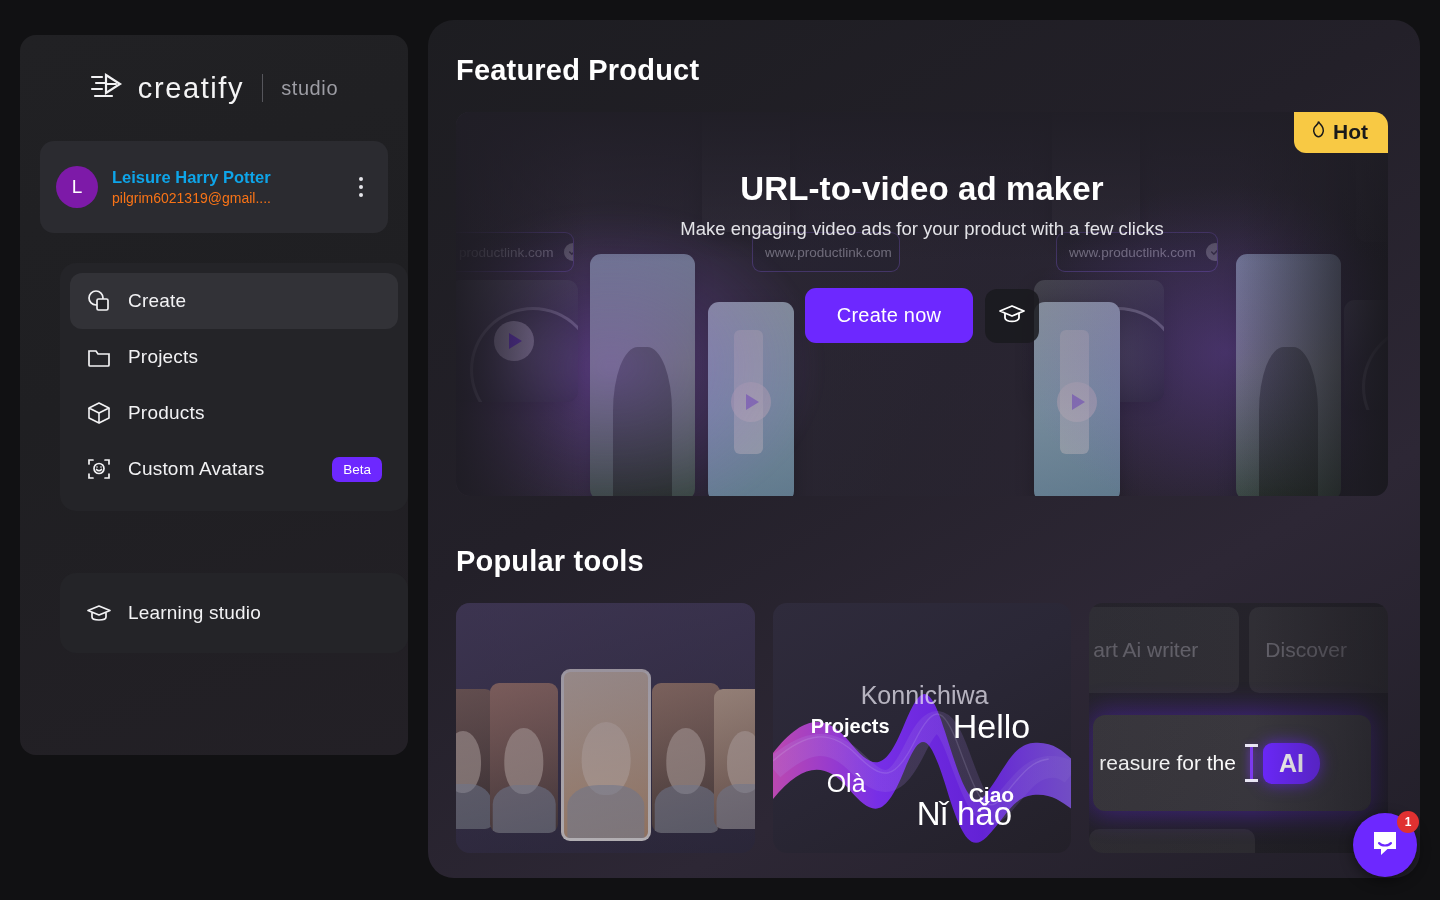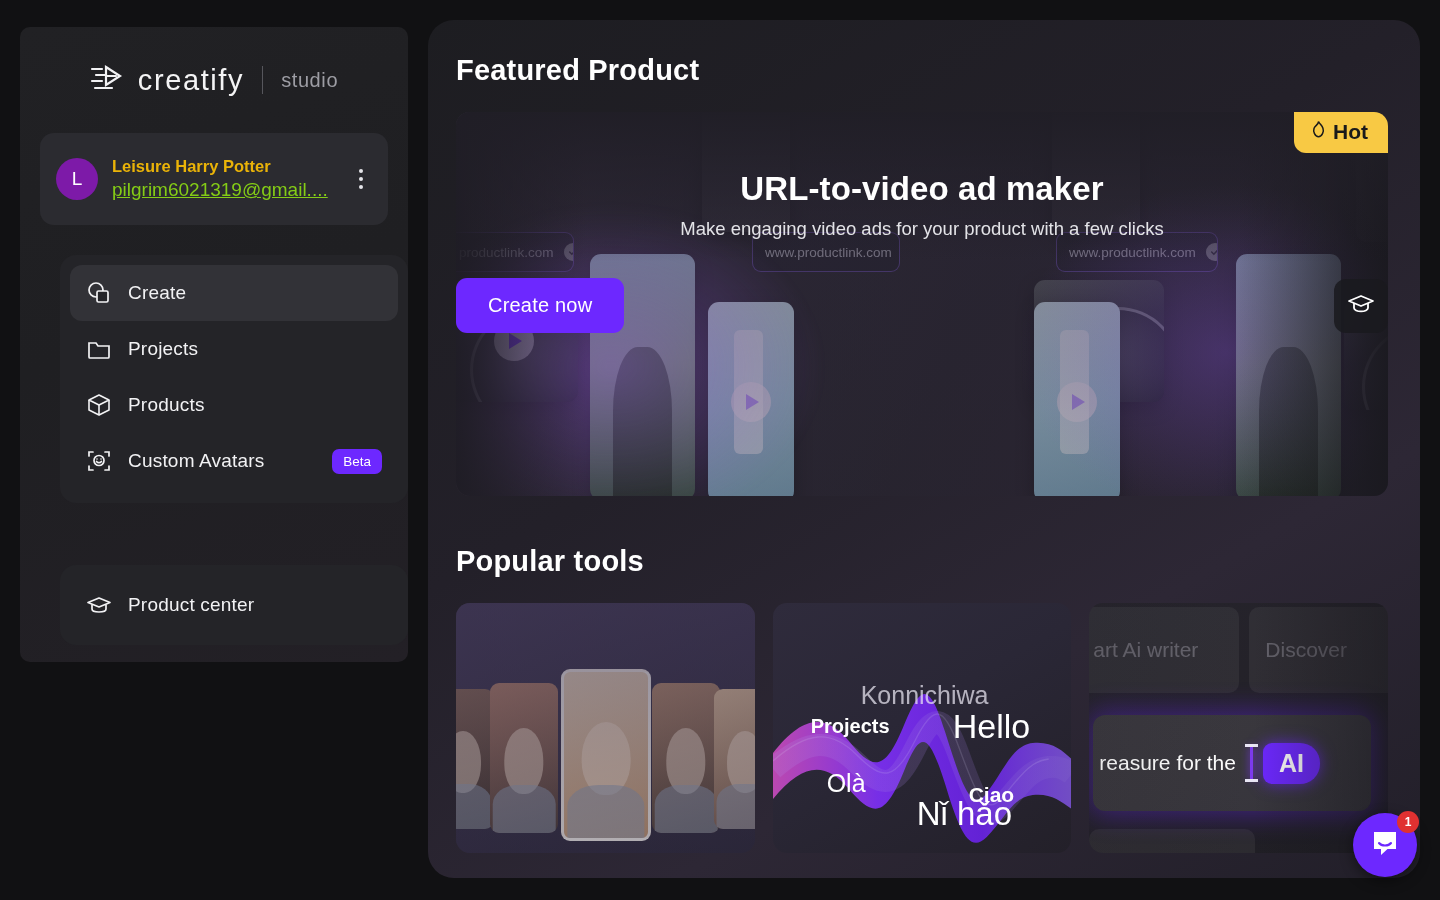--- a/index.html
+++ b/index.html
@@ -6,24 +6,24 @@
   html, body {
     width: 1440px; height: 900px;
     background: #111113;
     font-family: "Liberation Sans", sans-serif;
     overflow: hidden;
   }
   body { position: relative; }
 
   
   .sidebar {
-    position: absolute; left: 20px; top: 27px;
-    width: 388px; height: 635px;
+    position: absolute; left: 20px; top: 35px;
+    width: 388px; height: 720px;
     background: linear-gradient(160deg,#212124 0%,#1f1f22 45%,#232026 100%);
-    border-radius: 10px;
+    border-radius: 16px;
     overflow: hidden;
   }
   .logo-row {
     height: 106px; display: flex; align-items: center; justify-content: center;
     gap: 10px;
   }
   .logo-mark { width: 38px; height: 34px; }
   .logo-word {
     font-size: 29px; letter-spacing: 1.6px; color: #f4f4f5; font-weight: 400;
   }
@@ -36,23 +36,23 @@
     background: #2b2b30; border-radius: 14px;
     display: flex; align-items: center; padding: 0 16px; gap: 14px;
   }
   .avatar {
     width: 42px; height: 42px; border-radius: 50%;
     background: #7d1aa8; color: #fff;
     display: flex; align-items: center; justify-content: center;
     font-size: 19px; flex: 0 0 auto;
   }
   .acct-text { flex: 1; min-width: 0; }
-  .acct-name { font-size: 16.5px; font-weight: bold; color: #eab308; line-height: 1.35; }
-  .acct-mail { font-size: 19px; color: #84cc16; line-height: 1.35;
-    white-space: nowrap; overflow: hidden; text-overflow: clip; text-decoration: underline; }
+  .acct-name { font-size: 16.5px; font-weight: bold; color: #0ea5e9; line-height: 1.35; }
+  .acct-mail { font-size: 14px; color: #f97316; line-height: 1.35;
+    white-space: nowrap; overflow: hidden; text-overflow: clip; }
   .kebab { width: 22px; display: flex; flex-direction: column; align-items: center; gap: 4px; flex:0 0 auto;}
   .kebab i { width: 4px; height: 4px; background: #e6e6ea; border-radius: 50%; display: block; }
 
   .nav-group {
     position: absolute; left: 40px; top: 228px;
     width: 348px; background: #242428; border-radius: 16px;
     padding: 10px 0 14px 0;
   }
   .nav-group.second { top: 538px; padding: 12px 0; }
   .nav-item {
@@ -109,22 +109,22 @@
   }
   .hero-h1 {
     position: absolute; width: 100%; top: 58px; text-align: center;
     font-size: 33px; font-weight: bold; color: #ffffff; z-index: 6; letter-spacing: .1px;
   }
   .hero-sub {
     position: absolute; width: 100%; top: 106px; text-align: center;
     font-size: 18.5px; color: #e3e3e7; z-index: 6;
   }
   .hero-cta-row {
-    position: absolute; left: 0; width: 100%; top: 166px; z-index: 7;
-    display: flex; align-items: center; justify-content: space-between; gap: 12px;
+    position: absolute; left: 0; width: 100%; top: 176px; z-index: 7;
+    display: flex; align-items: center; justify-content: center; gap: 12px;
   }
   .btn-primary {
     background: #6d28ff; color: #fff; font-size: 20px;
     padding: 16px 32px; border-radius: 11px; border: none; letter-spacing: .2px;
   }
   .btn-icon {
     width: 54px; height: 54px; border-radius: 12px;
     background: rgba(26,26,30,.86);
     display: flex; align-items: center; justify-content: center;
   }
@@ -332,21 +332,21 @@
   </div>
 
   <div class="nav-group second">
     <div class="nav-item">
       <span class="nav-ico">
         <svg viewBox="0 0 26 26" width="26" height="26" fill="none" stroke="#f2f2f4" stroke-width="1.7" stroke-linejoin="round">
           <path d="M13 6 L24 10.5 L13 15 L2 10.5 Z"></path>
             <path d="M6 12.5 v4.5 c0 1.8 3.2 3 7 3 s7-1.2 7-3 v-4.5"></path>
         </svg>
       </span>
-      <span class="nav-label">Product center</span>
+      <span class="nav-label">Learning studio</span>
     </div>
   </div>
 
   <div class="discord-btn">
     <span>
       <svg viewBox="0 0 28 22" width="28" height="22" fill="#f0f0f2">
         <path d="M23.6 2.3A22 22 0 0 0 18.3.6l-.3.6a20 20 0 0 1 4.6 1.5 17 17 0 0 0-17.3 0A20 20 0 0 1 10 1.2L9.7.6A22 22 0 0 0 4.4 2.3C1 7.6 0 12.7.5 17.8a22 22 0 0 0 6.7 3.4l1.4-2.3a14 14 0 0 1-2.2-1l.5-.4a15.6 15.6 0 0 0 13.2 0l.5.4a14 14 0 0 1-2.2 1l1.4 2.3a22 22 0 0 0 6.7-3.4c.6-5.9-1-10.9-3-15.5ZM9.4 14.7c-1.3 0-2.4-1.2-2.4-2.7S8 9.3 9.4 9.3s2.4 1.2 2.4 2.7-1 2.7-2.4 2.7Zm9.2 0c-1.3 0-2.4-1.2-2.4-2.7s1-2.7 2.4-2.7 2.4 1.2 2.4 2.7-1 2.7-2.4 2.7Z"></path>
       </svg>
     </span>
   </div>

